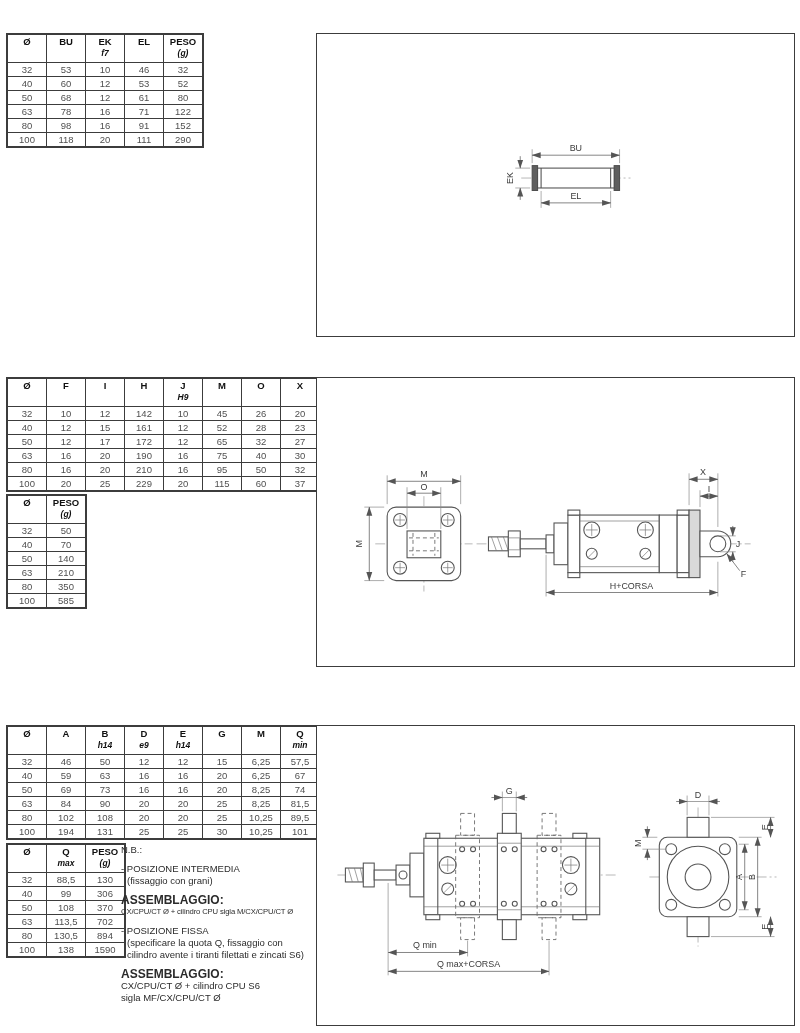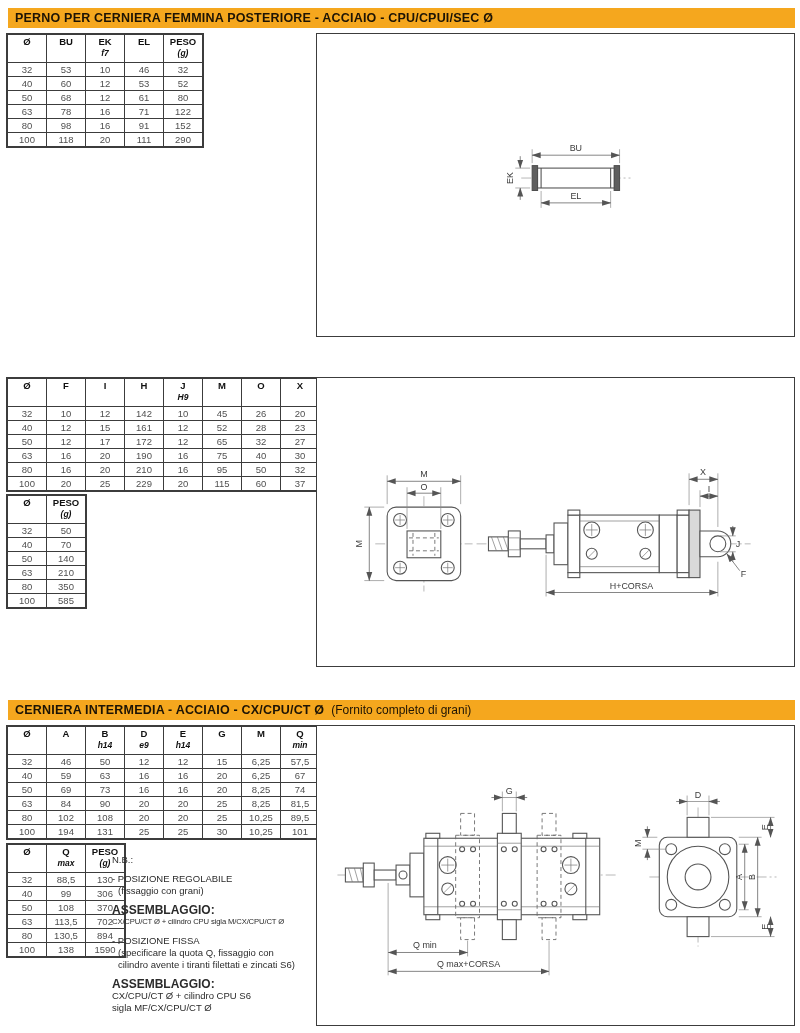--- a/index.html
+++ b/index.html
@@ -21,21 +21,21 @@
   .dbox{position:absolute;border:1.5px solid #3c3c3c;background:#fff;box-sizing:border-box;}
   #box1{left:316px;top:33px;width:479px;height:304px;}
   #box2{left:316px;top:377px;width:479px;height:290px;}
   #box3{left:316px;top:725px;width:479px;height:301px;}
   .dbox svg{display:block;width:100%;height:100%;}
 
   #bar1{top:8px;} #bar2{top:352px;} #bar3{top:700px;}
   #t1{left:6px;top:33px;} #t2{left:6px;top:377px;} #t2b{left:6px;top:494px;}
   #t3{left:6px;top:725px;} #t4{left:6px;top:843px;}
 
-  .notes{position:absolute;left:112px;top:844px;width:202px;color:#2b2b2b;font-size:9.5px;line-height:12px;margin-top:10px;}
+  .notes{position:absolute;left:121px;top:844px;width:202px;color:#2b2b2b;font-size:9.5px;line-height:12px;}
   .notes .bold{font-weight:bold;font-size:12px;}
   .notes .tiny{font-size:7.7px;letter-spacing:-.15px;white-space:nowrap;}
   .notes .ind{padding-left:6px;}
   .notes .gap{height:7px;}
 
   
   .ol{stroke:#555;stroke-width:1.1;fill:#fff;}
   .olg{stroke:#555;stroke-width:1.1;fill:#d9d9d9;}
   .old{stroke:#4a4a4a;stroke-width:1;fill:#5f5f5f;}
   .ol2{stroke:#555;stroke-width:1.1;fill:none;}
@@ -44,23 +44,20 @@
   .dln{stroke:#666;stroke-width:.8;fill:none;}
   .cl{stroke:#999;stroke-width:.7;stroke-dasharray:10 3 2 3;fill:none;}
   .dsh{stroke:#6a6a6a;stroke-width:.9;stroke-dasharray:4 3;fill:none;}
   .dimtxt{font-family:"Liberation Sans",sans-serif;font-size:9px;fill:#3a3a3a;}
 </style>
 </head>
 <body>
 
 <div class="page">
 
-  <div class="bar" id="bar1">
-    <span class="t">PERNO PER CERNIERA FEMMINA POSTERIORE - ACCIAIO - CPU/CPUI/SEC Ø</span>
-  </div>
 
   <table class="spec" id="t1">
       <thead>
         <tr>
           <th>
             <div class="h-main">Ø</div>
             <div class="h-sub">&nbsp;</div>
           </th>
           <th>
             <div class="h-main">BU</div>
@@ -385,24 +382,20 @@
       <line class="dln" x1="412" y1="177" x2="425" y2="194" marker-start="url(#ar)"></line>
       <text class="dimtxt" x="426" y="200">F</text>
 
       <line class="ext" x1="230" y1="178" x2="230" y2="220"></line>
       <line class="ext" x1="403" y1="185" x2="403" y2="220"></line>
       <line class="dln" x1="230" y1="216" x2="403" y2="216" marker-start="url(#ar)" marker-end="url(#ar)"></line>
       <text class="dimtxt" x="316" y="212" text-anchor="middle">H+CORSA</text>
     </svg>
   </div>
 
-  <div class="bar" id="bar3">
-    <span class="t">CERNIERA INTERMEDIA - ACCIAIO - CX/CPU/CT Ø</span>
-    <span class="s">(Fornito completo di grani)</span>
-  </div>
 
   <table class="spec" id="t3">
       <thead>
         <tr>
           <th>
             <div class="h-main">Ø</div>
             <div class="h-sub">&nbsp;</div>
           </th>
           <th>
             <div class="h-main">A</div>
@@ -544,21 +537,21 @@
           <td>100</td>
           <td>138</td>
           <td>1590</td>
         </tr>
       </tbody>
     </table>
 
   <div class="notes">
     <div>N.B.:</div>
     <div class="gap"></div>
-    <div>- POSIZIONE REGOLABILE</div>
+    <div>- POSIZIONE INTERMEDIA</div>
     <div class="ind">(fissaggio con grani)</div>
     <div class="gap"></div>
     <div class="bold">ASSEMBLAGGIO:</div>
     <div class="tiny">CX/CPU/CT Ø + cilindro CPU sigla M/CX/CPU/CT Ø</div>
     <div class="gap"></div>
     <div>- POSIZIONE FISSA</div>
     <div class="ind">(specificare la quota Q, fissaggio con</div>
     <div class="ind">cilindro avente i tiranti filettati e zincati S6)</div>
     <div class="gap"></div>
     <div class="bold">ASSEMBLAGGIO:</div>

